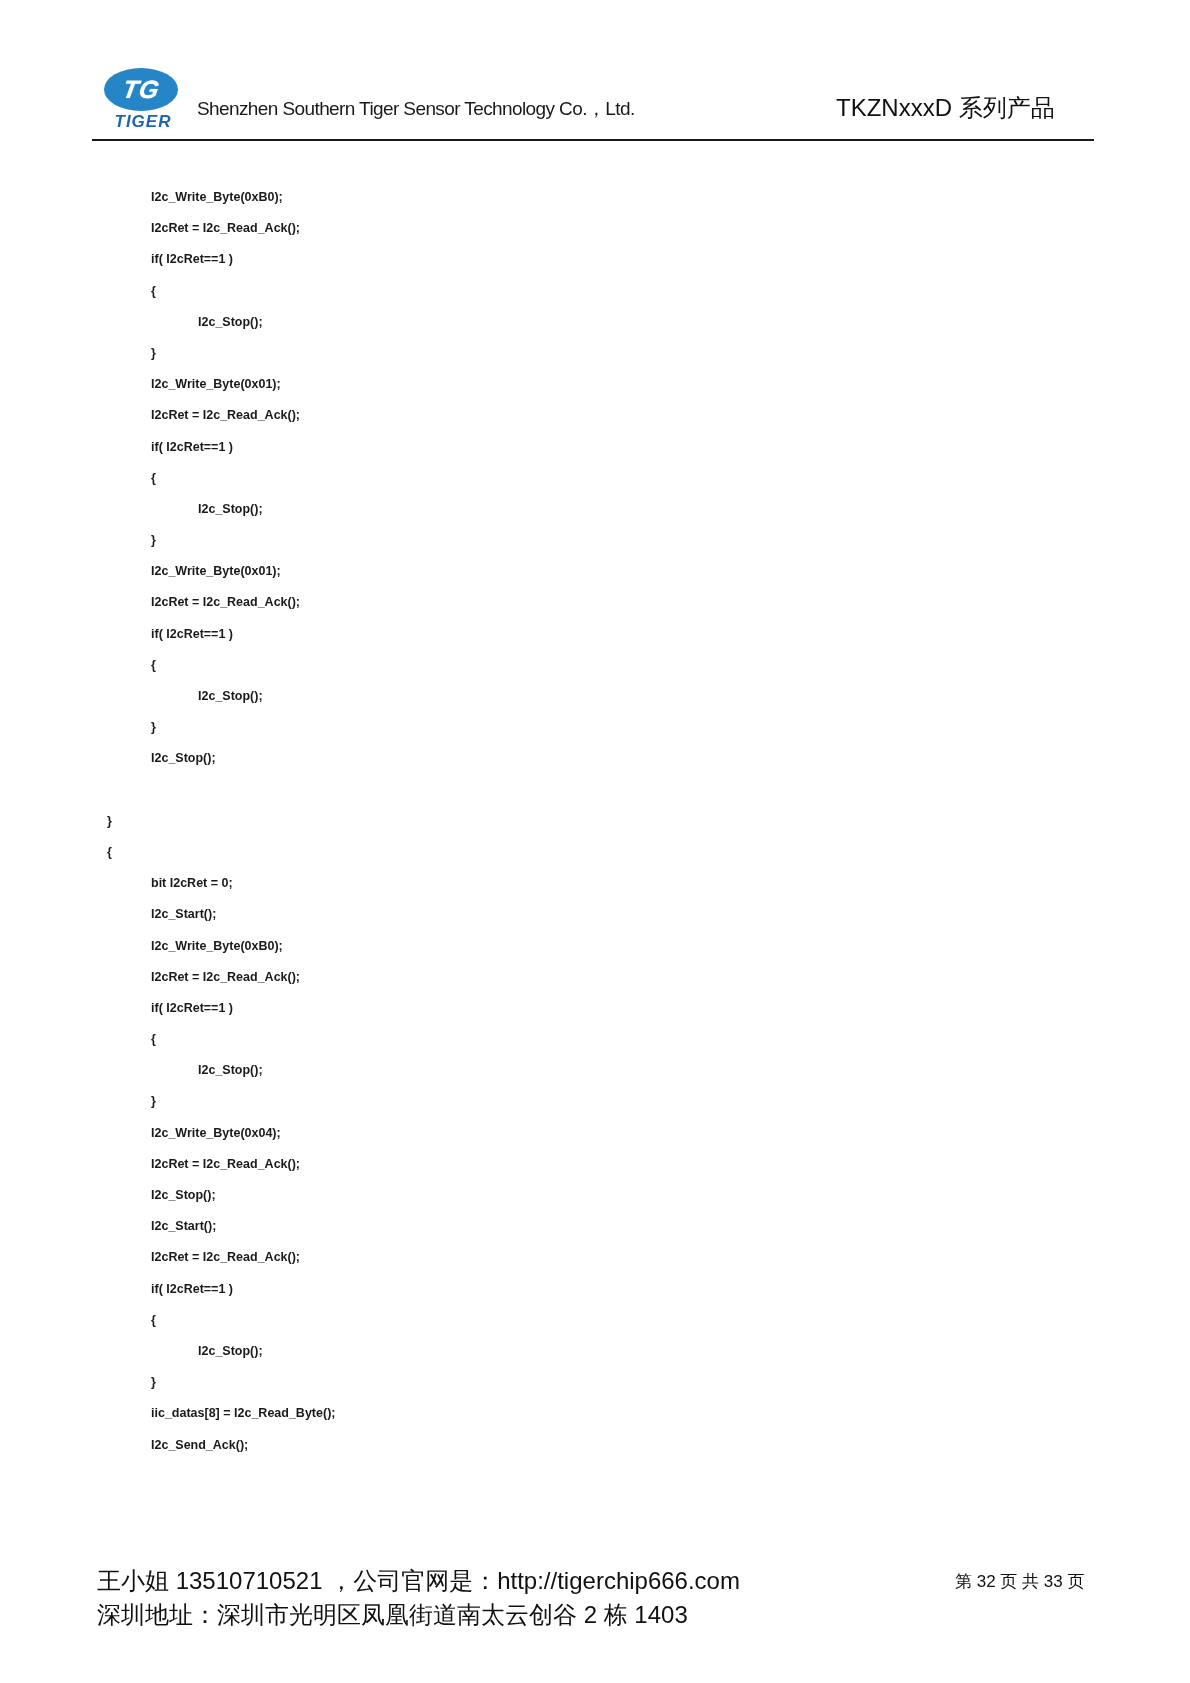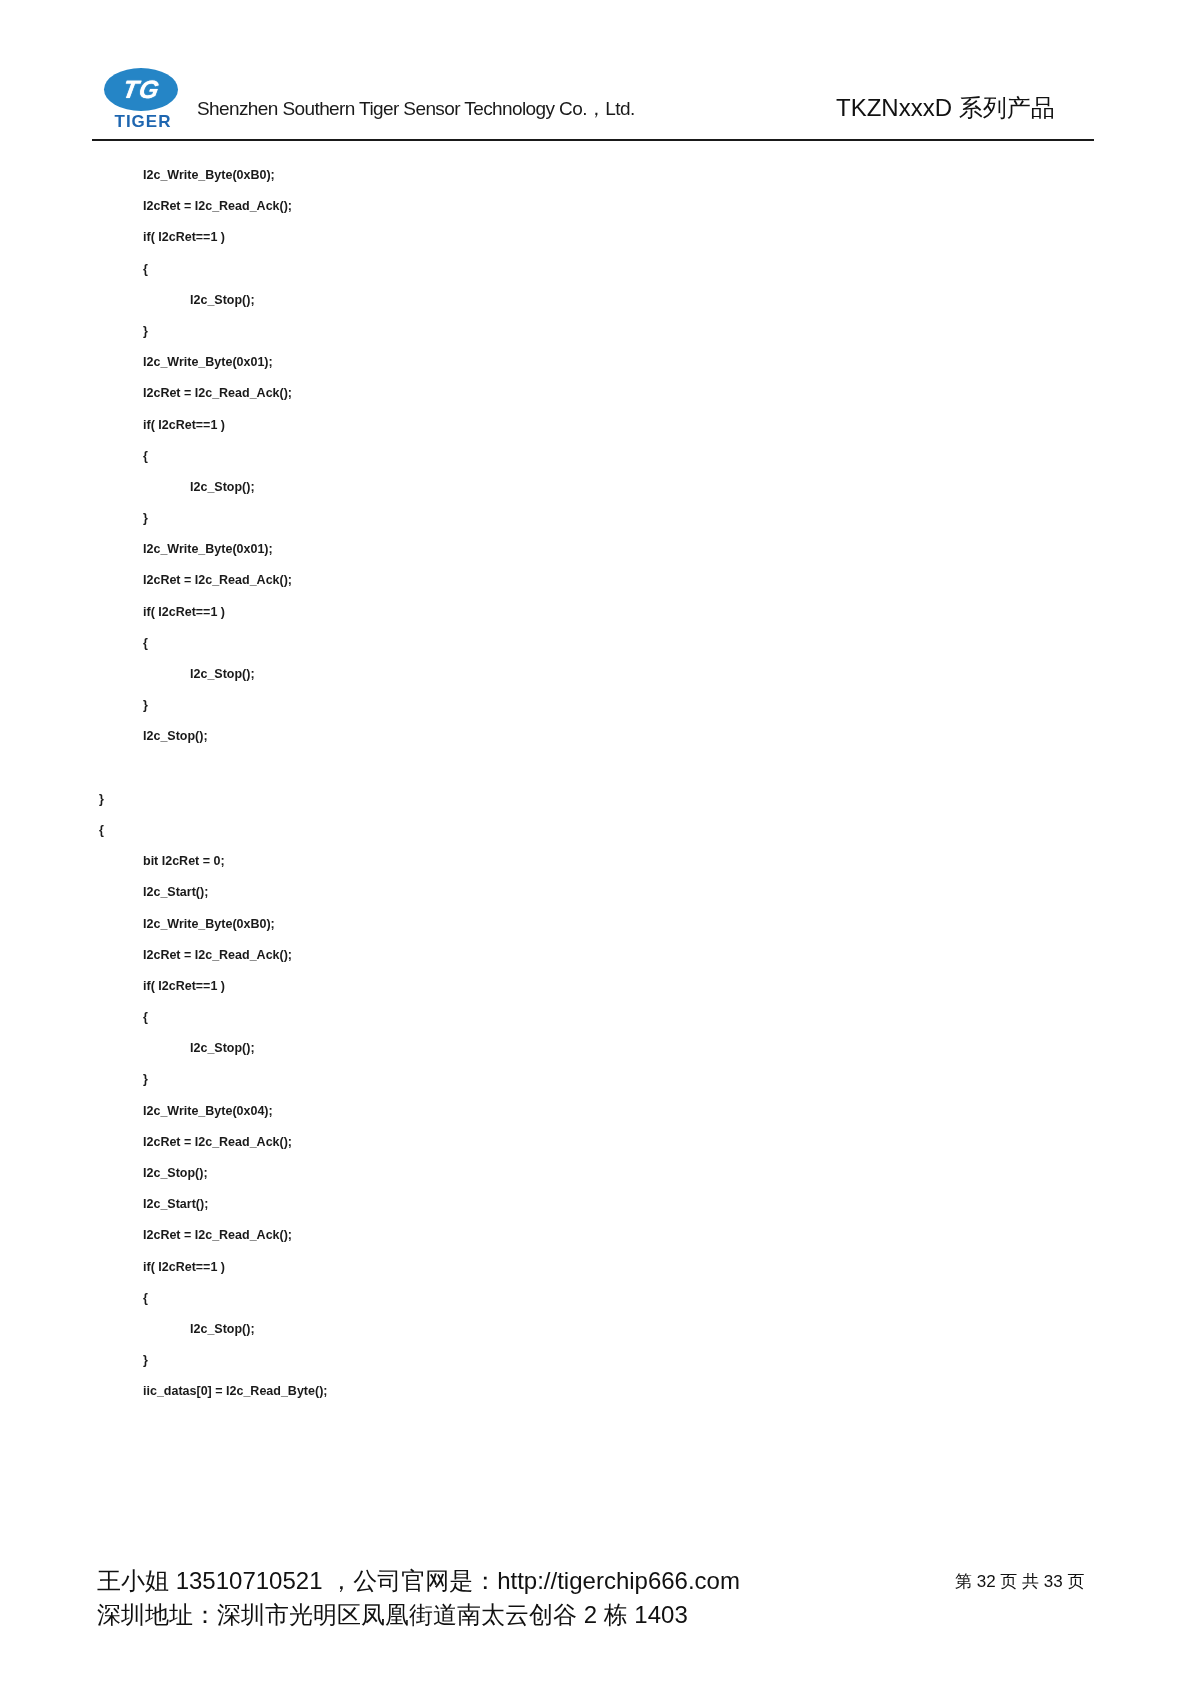--- a/index.html
+++ b/index.html
@@ -32,20 +32,21 @@
     transform: skewX(-10deg);
     line-height: 1;
     text-shadow: 0 0 1px #ffffff;
   }
   .logo-brand {
     position: absolute; left: -4px; top: 52px;
     width: 86px;
     text-align: center;
     color: var(--brand-blue, #1E66B0);
     font-weight: bold;
+    font-style: italic;
     font-size: 17px;
     letter-spacing: 1px;
     white-space: nowrap;
   }
   .company-cn {
     position: absolute; left: 195px; top: 68px;
     font-size: 31px;
     font-weight: bold;
     color: #111111;
     letter-spacing: 0.5px;
@@ -65,21 +66,21 @@
     white-space: nowrap;
   }
   .header-rule {
     position: absolute; left: 92px; top: 139px;
     width: 1002px; height: 2px;
     background: #1a1a1a;
   }
 
   
   .code-listing {
-    position: absolute; left: 0; top: 160px; width: 1028px;
+    position: absolute; left: 0; top: 182px; width: 1028px; padding-left: 8px;
   }
   .code-line {
     height: 31.2px;
     line-height: 31.2px;
     font-size: 12.5px;
     font-weight: bold;
     color: #1a1a1a;
     white-space: pre;
   }
   .indent-0 { padding-left: 99px; }
@@ -150,21 +151,22 @@
       <div class="code-line indent-1">}</div>
       <div class="code-line indent-1">I2c_Write_Byte(0x04);</div>
       <div class="code-line indent-1">I2cRet = I2c_Read_Ack();</div>
       <div class="code-line indent-1">I2c_Stop();</div>
       <div class="code-line indent-1">I2c_Start();</div>
       <div class="code-line indent-1">I2cRet = I2c_Read_Ack();</div>
       <div class="code-line indent-1">if( I2cRet==1 )</div>
       <div class="code-line indent-1">{</div>
       <div class="code-line indent-2">I2c_Stop();</div>
       <div class="code-line indent-1">}</div>
-      <div class="code-line indent-1">iic_datas[0] = I2c_Read_Byte();</div>
+      <div class="code-line indent-1">iic_datas[8] = I2c_Read_Byte();</div>
+      <div class="code-line indent-1">I2c_Send_Ack();</div>
     </div>
 
   <div class="footer-contact-block">
     <div>王小姐 13510710521 ，公司官网是：http://tigerchip666.com</div>
     <div>深圳地址：深圳市光明区凤凰街道南太云创谷 2 栋 1403</div>
   </div>
   <div class="page-number">第 32 页 共 33 页</div>
 
 </div>
 

